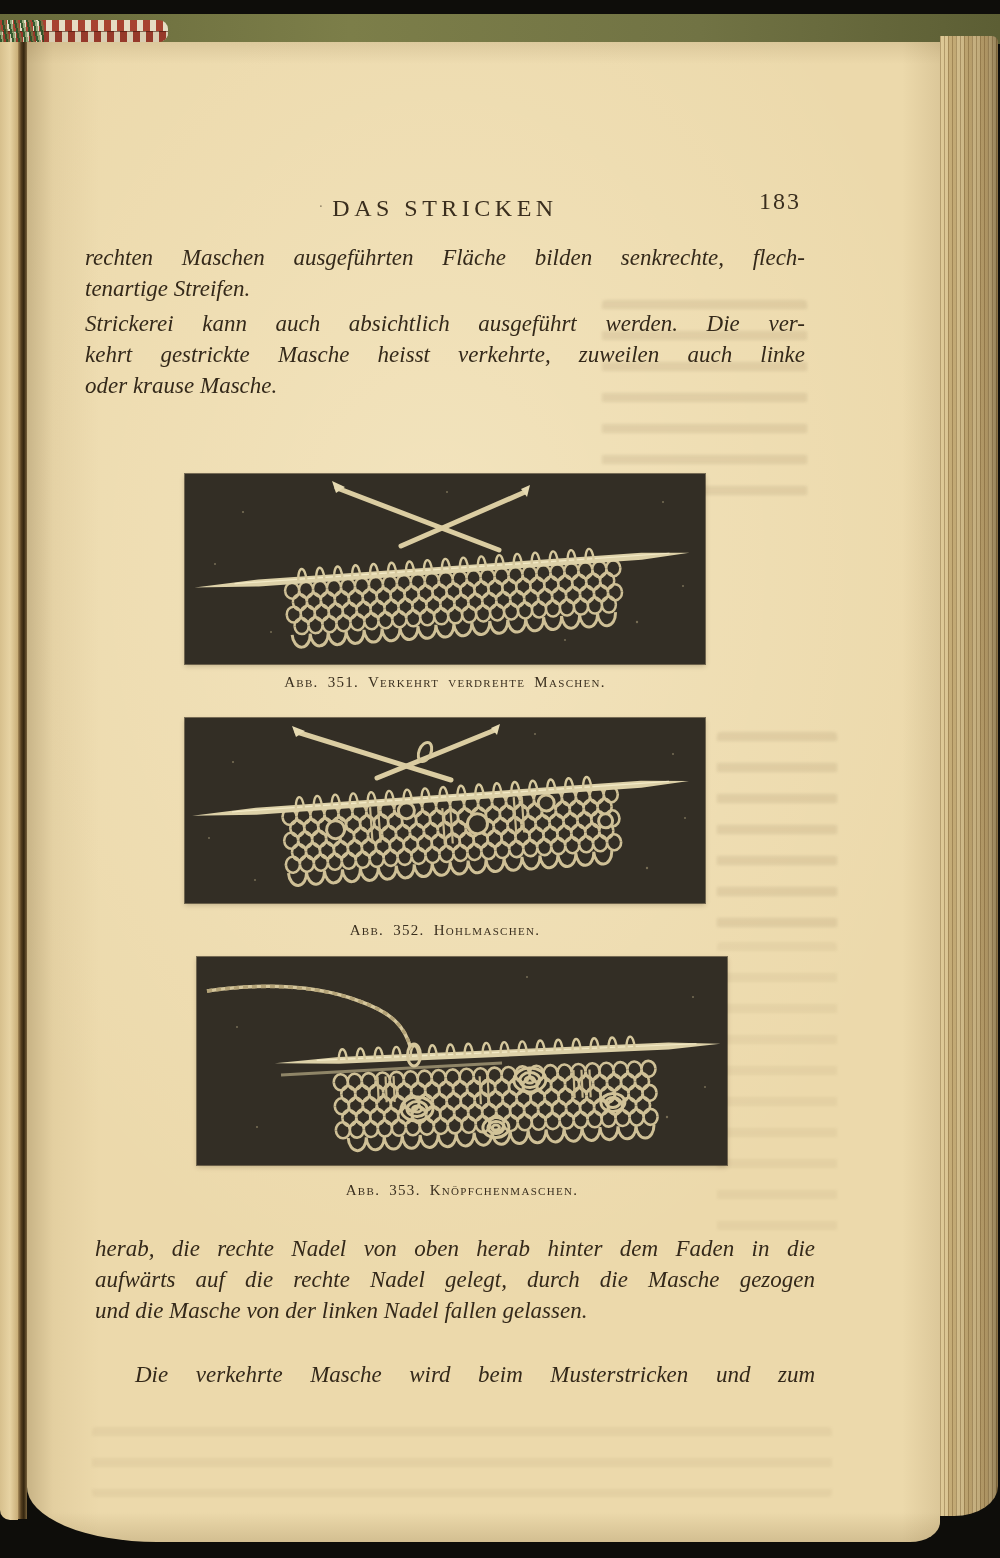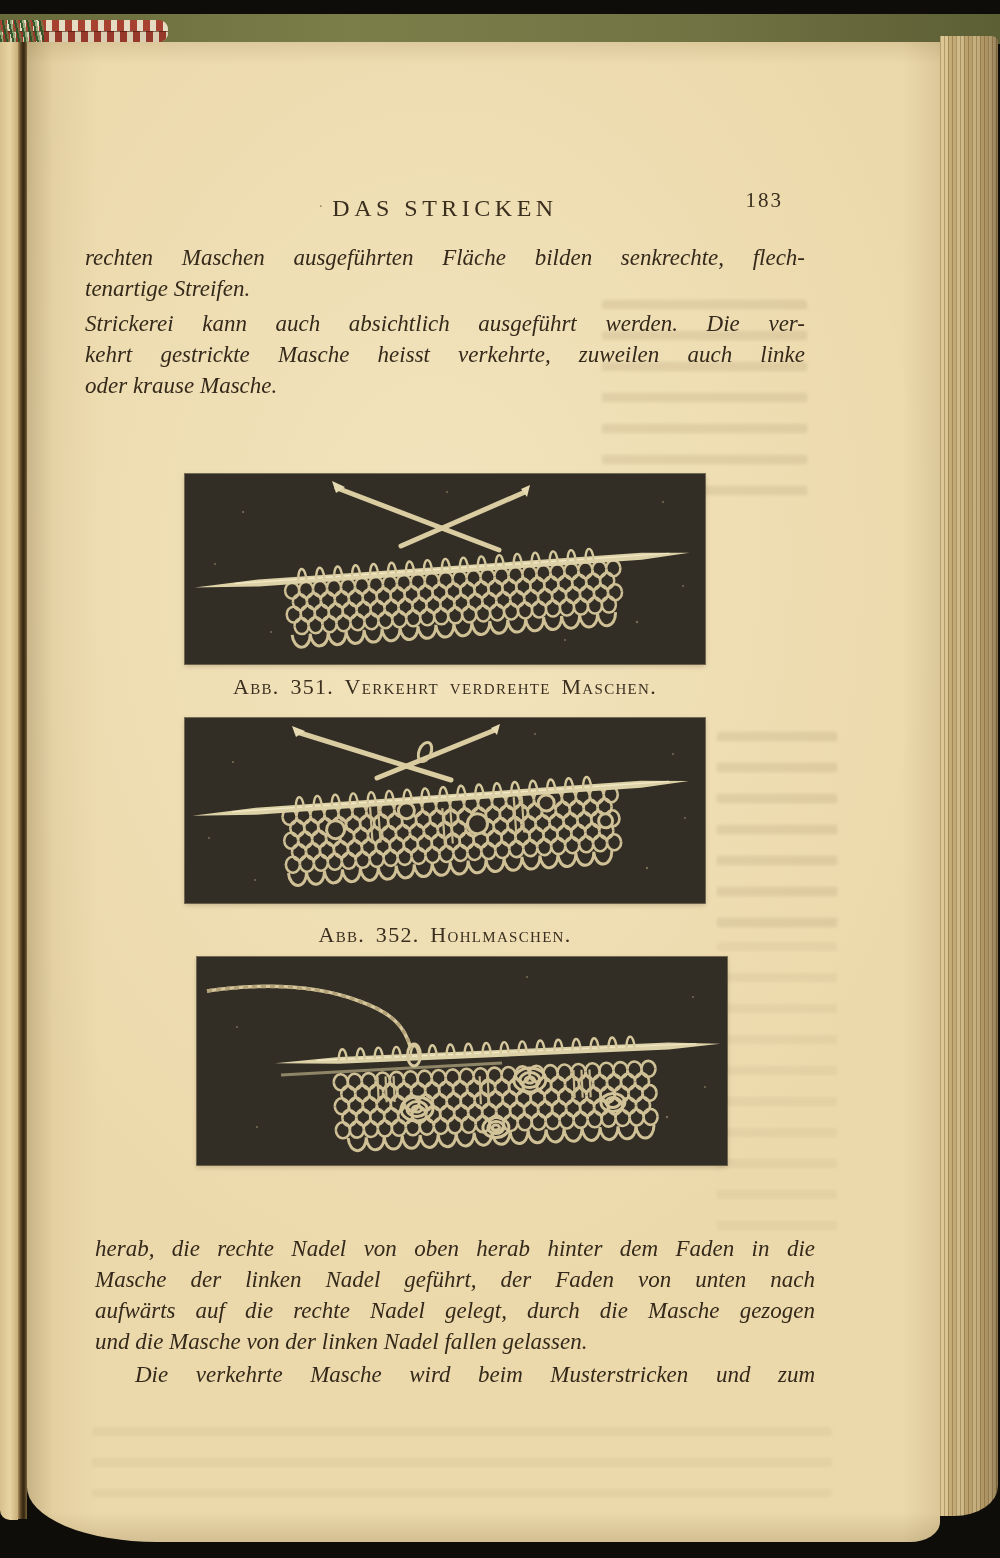--- a/index.html
+++ b/index.html
@@ -40,33 +40,33 @@
       linear-gradient(90deg, rgba(80,55,20,0) 0, rgba(80,55,20,.25) 80%, rgba(55,36,10,.45) 100%),
       repeating-linear-gradient(90deg, rgba(100,72,30,.35) 0 1px, rgba(0,0,0,0) 1px 4px),
       repeating-linear-gradient(90deg, #dfca97 0 8px, #ccb37d 8px 16px);
     border-bottom-right-radius:44px 30px; border-top-right-radius:6px; }
 
   
   .pageheader { position:absolute; left:58px; top:150px; width:720px; height:32px; color:#3a2e1e; }
   .htitle { position:absolute; left:50%; transform:translateX(-50%); top:3px;
     font-size:24px; letter-spacing:4.5px; white-space:nowrap; }
   .hmark { position:absolute; left:calc(50% - 126px); top:2px; font-size:15px; opacity:.5; }
-  .hnum  { position:absolute; right:22px; top:-4px; font-size:21px; letter-spacing:2px; }
+  .hnum  { position:absolute; right:4px; top:-4px; font-size:24px; letter-spacing:2px; }
 
   .para { position:absolute; left:58px; width:720px; color:#34291a; }
   .textline { height:31px; line-height:31px; font-size:23px;
     text-align:justify; text-align-last:justify;font-style:italic; }
   .textline.last { text-align-last:left; }
   .ind { text-indent:40px; }
   .textline b { font-weight:bold; letter-spacing:.3px; }
 
   .fig { position:absolute; box-shadow:0 0 0 1px rgba(25,20,12,.55), 0 2px 5px rgba(60,45,20,.25); }
   .fig svg { display:block; }
   .caption { position:absolute; text-align:center; font-variant:small-caps;
-    letter-spacing:1.3px; word-spacing:4px; font-size:22px; color:#3a2f1f; }
+    letter-spacing:1.3px; word-spacing:4px; font-size:15px; color:#3a2f1f; }
 
   .ghost { position:absolute; pointer-events:none;
     background:repeating-linear-gradient(180deg, rgba(118,92,55,.12) 0 9px, rgba(0,0,0,0) 9px 31px);
     filter:blur(1.6px); border-radius:4px; }
   .ghost.vfaint { opacity:.55; }
 </style>
 </head>
 <body>
 
 <div class="scene">
@@ -270,24 +270,26 @@
           </g>
         </g>
         <line x1="84" y1="118" x2="305" y2="106" stroke="#cdbf94" stroke-width="3" opacity="0.6"></line>
         <g fill="none">
           <path d="M10 34 C80 24 130 32 162 44 C196 56 208 70 214 92" stroke="#d6c79c" stroke-width="3.5"></path>
           <path d="M10 34 C80 24 130 32 162 44 C196 56 208 70 214 92" stroke="#b3a277" stroke-width="3.5" stroke-dasharray="5 4"></path>
           <ellipse cx="217" cy="98" rx="6.5" ry="11" stroke="#d6c79c" stroke-width="3"></ellipse>
         </g>
       </svg>
     </div>
+    <div class="caption" style="left:170px; top:1140px; width:530px">
+      <span>Abb. 353. Knöpfchenmaschen.</span>
+    </div>
 
     <div class="para" style="top:1191px; left:68px">
       <div class="textline">herab, die rechte Nadel von oben herab hinter dem Faden in die</div>
-      <div class="textline">Masche der linken Nadel geführt, der Faden von unten nach</div>
       <div class="textline">aufwärts auf die rechte Nadel gelegt, durch die Masche gezogen</div>
       <div class="textline last">und die Masche von der linken Nadel fallen gelassen.</div>
     </div>
 
     <div class="para" style="top:1317px; left:68px">
       <div class="textline ind">Die verkehrte Masche wird beim Musterstricken und zum</div>
     </div>
 
   </div>
 </div>

